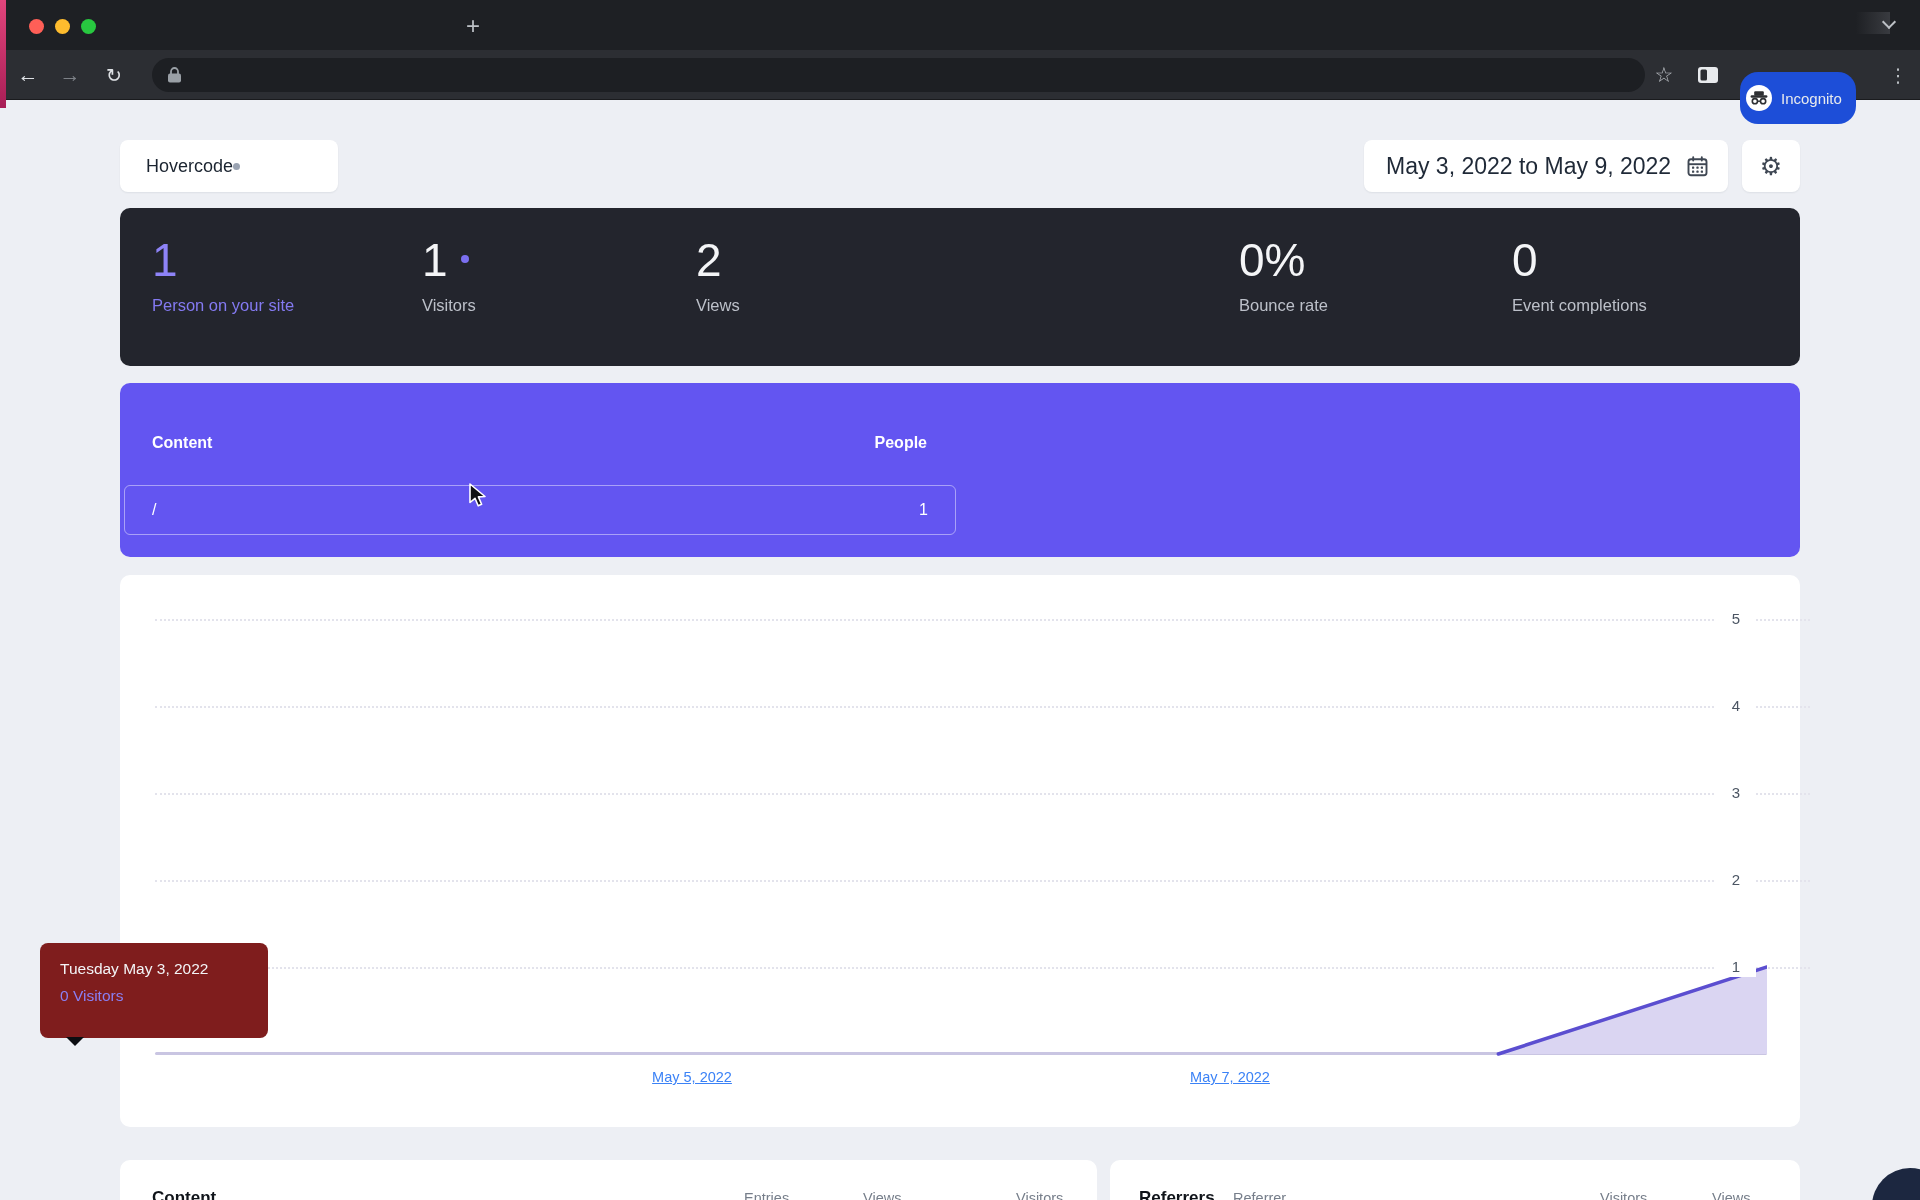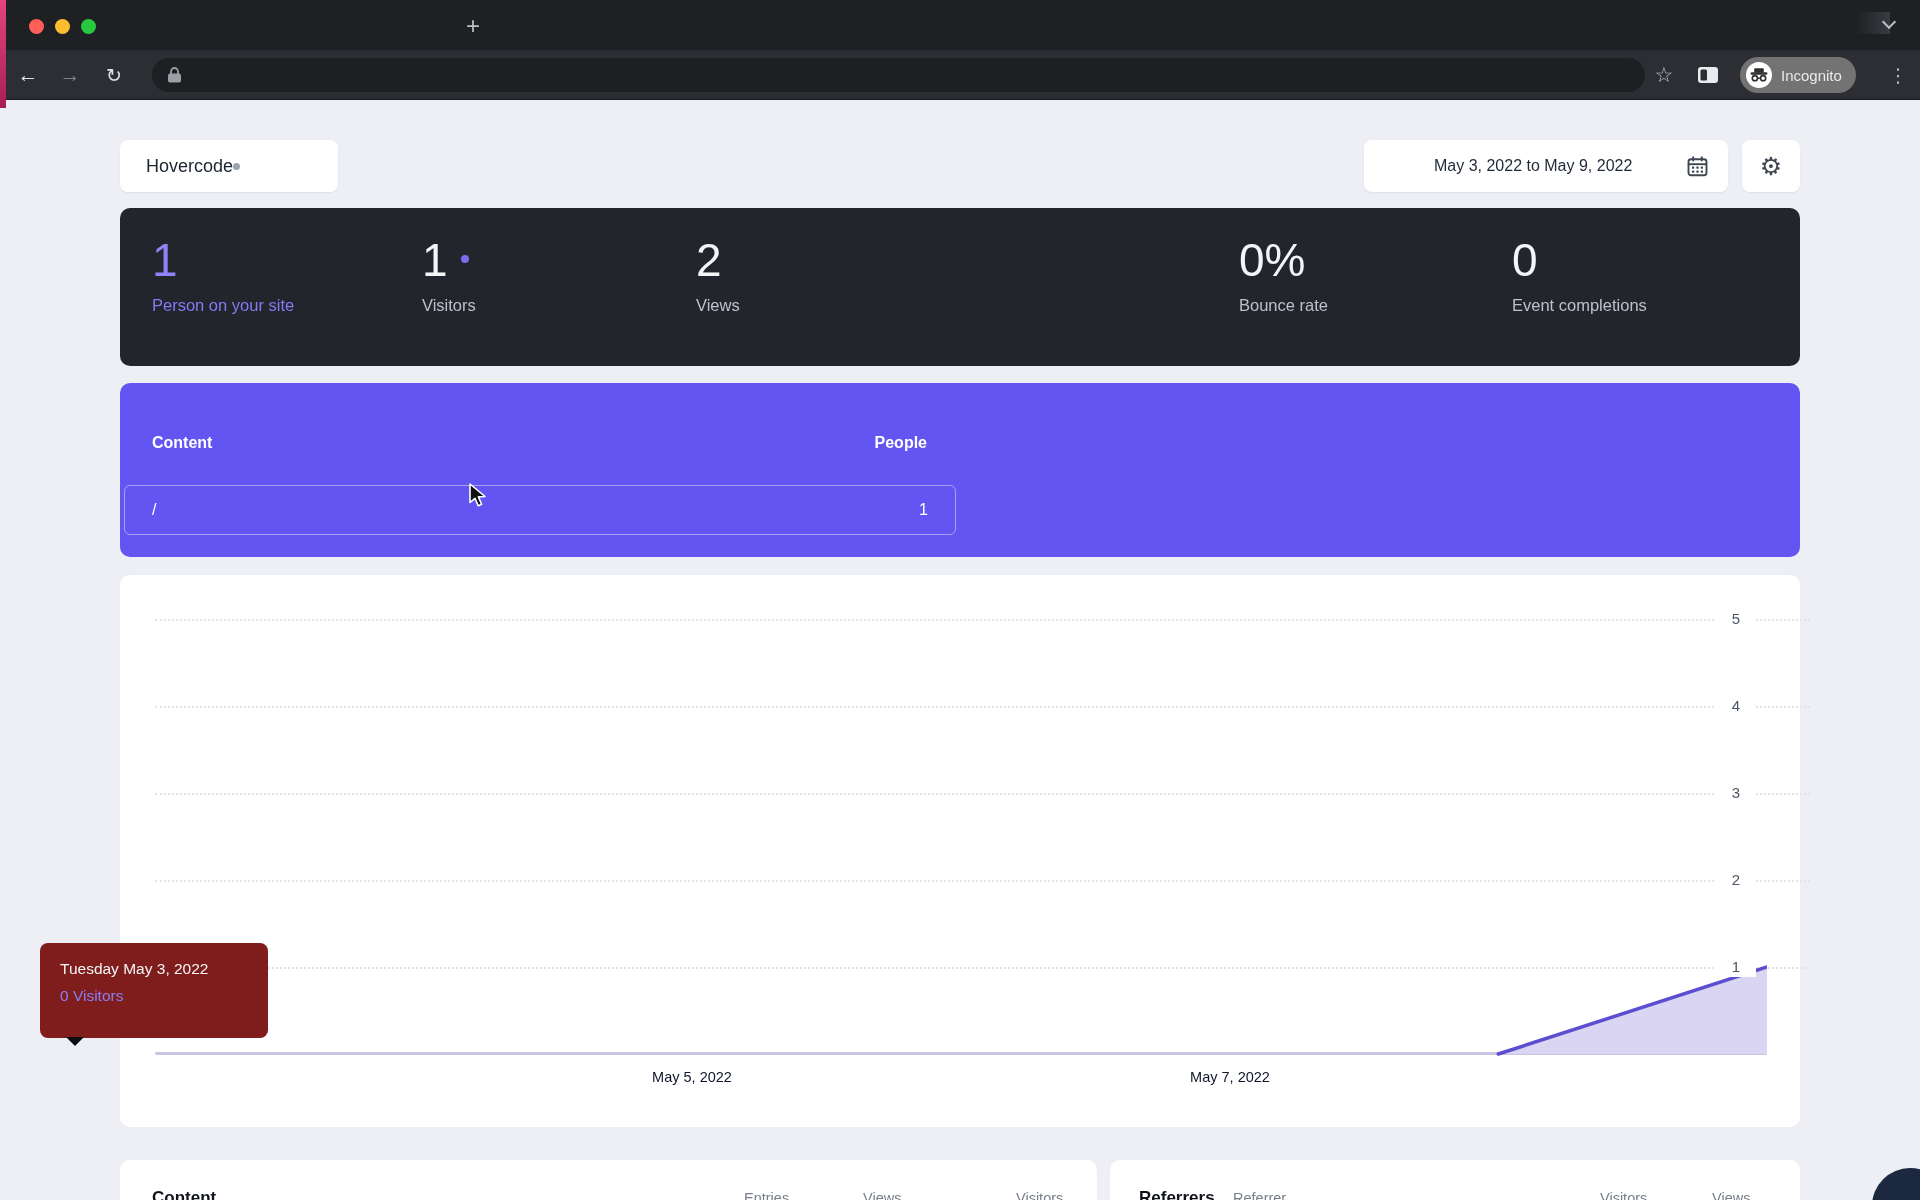--- a/index.html
+++ b/index.html
@@ -42,34 +42,34 @@
   .navic.fwd  { left:52px; color:#7d8187; }
   .navic.reload { left:96px; font-size:19px; }
   .urlpill { position:absolute; left:152px; top:8px; width:1493px; height:34px; background:#1d1f23;
     border-radius:17px; display:flex; align-items:center; padding:0 16px; }
   .url-text { font-size:15px; white-space:nowrap; overflow:hidden; margin-left:11px; }
   .url-text .host { color:#e8eaed; }
   .url-text .rest { color:#9aa0a6; }
   .star { position:absolute; left:1648px; top:0; height:50px; width:32px; display:flex;
     align-items:center; justify-content:center; color:#bdc1c6; font-size:21px; }
   .sidepanel { position:absolute; left:1698px; top:17px; }
-  .incog { position:absolute; left:1740px; top:7px; height:36px; background:#737373;
+  .incog { position:absolute; left:1740px; top:22px; height:52px; background:#1d4ed8;
     border-radius:18px; display:flex; align-items:center; padding:0 14px 0 6px; gap:9px; }
   .incog-label { color:#e8eaed; font-size:15px; }
   .kebab { position:absolute; left:1884px; top:0; height:50px; width:28px; display:flex;
     align-items:center; justify-content:center; color:#bdc1c6; font-size:19px; letter-spacing:0; }
 
   
   .btn-card { position:absolute; background:#fff; border-radius:8px;
     box-shadow:0 1px 2px rgba(16,24,40,.07); display:flex; align-items:center; }
   .site-btn { left:120px; top:140px; width:218px; height:52px; padding:0 26px; }
   .site-btn .name { font-size:18px; color:#1b2430; }
   .status-dot { width:7px; height:7px; border-radius:50%; background:#9aa3b2; }
   .date-btn { left:1364px; top:140px; width:364px; height:52px; justify-content:space-between; padding:0 20px 0 22px; }
-  .date-btn .range { font-size:16px; color:#1f2937;margin-left:48px; }
+  .date-btn .range { font-size:23px; color:#1f2937; }
   .gear-btn { left:1742px; top:140px; width:58px; height:52px; justify-content:center; }
   .gear-glyph { font-size:25px; color:#3f4753; font-family:"DejaVu Sans", sans-serif; }
 
   
   .statsbar { position:absolute; left:120px; top:208px; width:1680px; height:158px;
     background:#23252d; border-radius:10px; }
   .stat { position:absolute; top:0; }
   .stat .num { margin-top:26px; font-size:46px; font-weight:300; color:#f4f5f7; line-height:1.15; }
   .stat .lbl { margin-top:9px; font-size:16.5px; color:#bcc0c9; }
   .stat.hl .num { color:#8e83f7; }
@@ -94,21 +94,21 @@
   .chartcard { position:absolute; left:120px; top:575px; width:1680px; height:552px;
     background:#fff; border-radius:10px; }
   .grid { position:absolute; left:35px; width:1655px; height:0; border-top:2px dotted #e3e3ec; }
   .g0{top:44px;} .g1{top:131px;} .g2{top:218px;} .g3{top:305px;} .g4{top:392px;}
   .tick { position:absolute; left:1596px; width:40px; text-align:center; font-size:15px;
     color:#4b5563; background:#fff; line-height:21px; z-index:2; }
   .t0{top:33px;} .t1{top:120px;} .t2{top:207px;} .t3{top:294px;} .t4{top:381px;}
   .baseline { position:absolute; left:35px; top:477px; width:1612px; height:2.5px;
     background:#c9c5e2; border-radius:2px; }
   .areachart { position:absolute; left:35px; top:20px; width:1612px; height:461px; z-index:1; }
-  .xl { position:absolute; top:494px; width:140px; text-align:center; font-size:14.5px; color:#0f172a; }
+  .xl { position:absolute; top:494px; width:140px; text-align:center; font-size:14.5px; color:#3b82f6;text-decoration:underline; }
   .xl.x0 { left:502px; } .xl.x1 { left:1040px; }
 
   
   .tooltip { position:absolute; left:40px; top:943px; width:228px; height:95px;
     background:#7f1d1d; border-radius:8px; padding:17px 20px; z-index:6; }
   .tooltip:after { content:""; position:absolute; left:26px; top:100%; margin-top:-1px;
     border:9px solid transparent; border-top-color:#0c0d11; }
   .tt-date { color:#f3f4f6; font-size:15.5px; }
   .tt-val { margin-top:9px; color:#8a7ff2; font-size:15.5px; }
 

